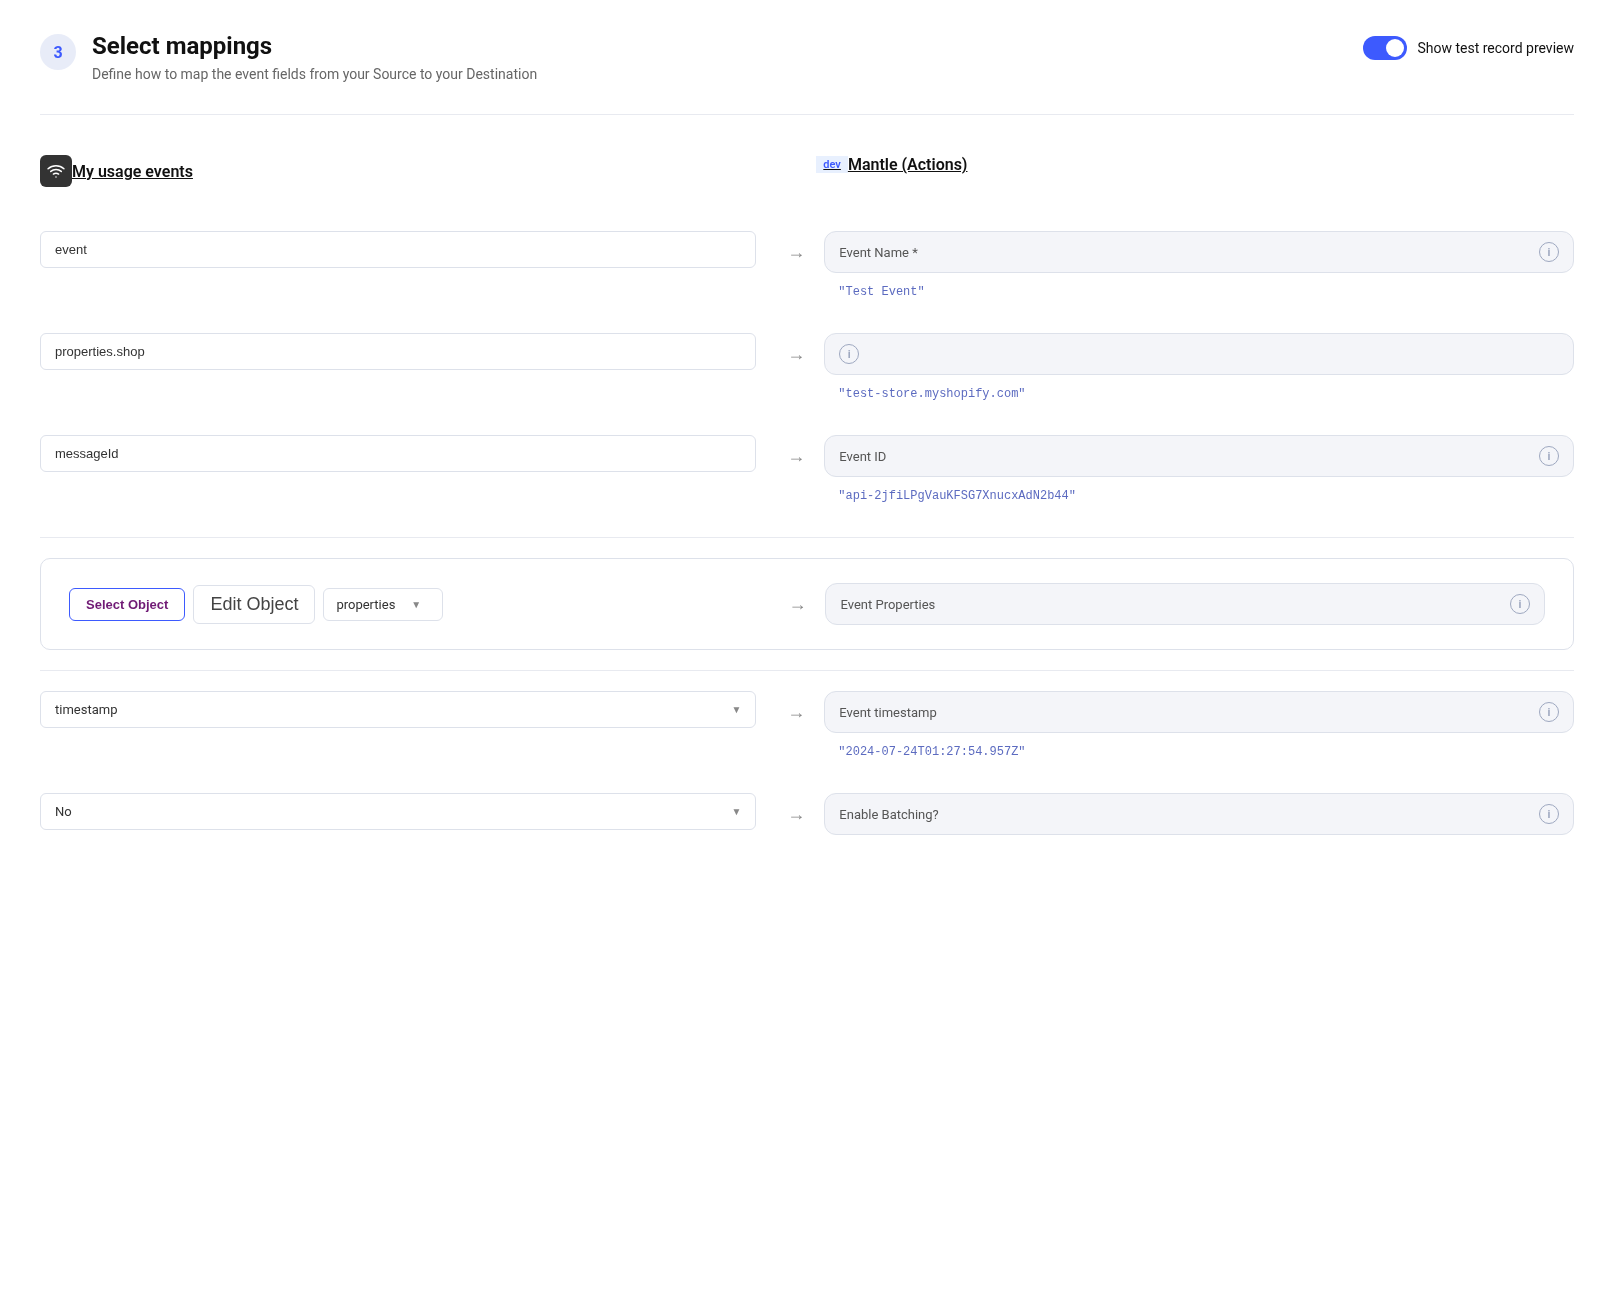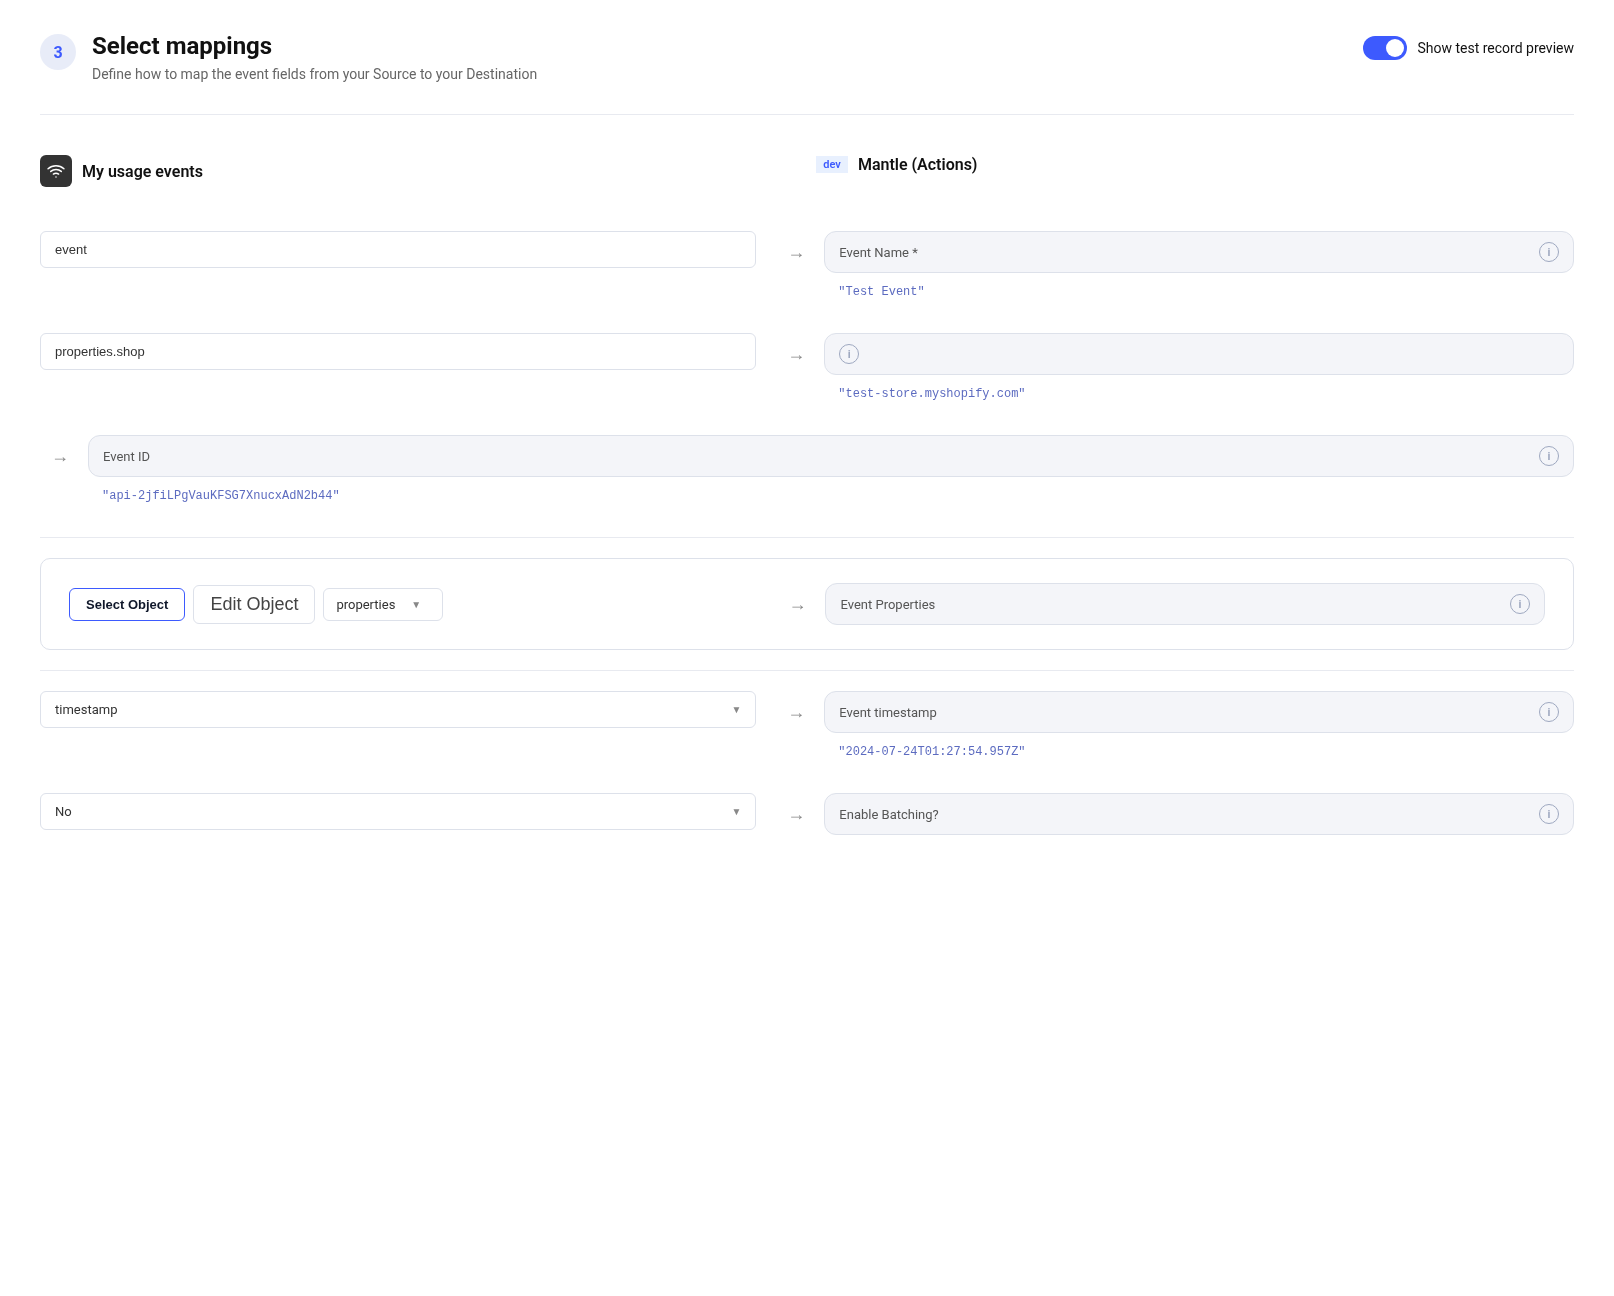--- a/index.html
+++ b/index.html
@@ -90,25 +90,25 @@
     }
     .source-col {
       flex: 0 0 48%;
     }
     .dest-col {
       flex: 0 0 52%;
     }
     .source-header, .dest-header {
       display: flex;
       align-items: center;
-      gap: 10px;
       margin-bottom: 24px;
       font-size: 16px;
       font-weight: 600;
       color: #111;
+      text-decoration: underline;
     }
     .source-icon {
       width: 32px;
       height: 32px;
       background: #333;
       border-radius: 6px;
       display: flex;
       align-items: center;
       justify-content: center;
       color: white;
@@ -204,21 +204,21 @@
     }
     .section-card {
       border: 1px solid #dde1ea;
       border-radius: 10px;
       padding: 24px 28px;
       margin: 16px 0;
       background: #fff;
     }
     .btn-select-object {
       border: 1.5px solid #3d5afe;
-      color: #0f172a;
+      color: #701a75;
       background: #fff;
       border-radius: 6px;
       padding: 8px 16px;
       font-size: 13px;
       font-weight: 600;
       cursor: pointer;
     }
     .btn-edit-object {
       border: 1.5px solid #dde1ea;
       color: #444;
@@ -346,20 +346,23 @@
     </div>
     <div class="dest-field-wrap">
       <div class="dest-field">
         <div class="info-icon">i</div>
       </div>
       <div class="dest-preview">"test-store.myshopify.com"</div>
     </div>
   </div>
 
   <div class="mapping-row">
+    <div class="source-input-wrap">
+      <input class="source-input" value="messageId" readonly="" style="">
+    </div>
     <div class="arrow-col">
       <span>→</span>
     </div>
     <div class="dest-field-wrap">
       <div class="dest-field">
         <span class="dest-field-label">Event ID</span>
         <div class="info-icon">i</div>
       </div>
       <div class="dest-preview">"api-2jfiLPgVauKFSG7XnucxAdN2b44"</div>
     </div>

